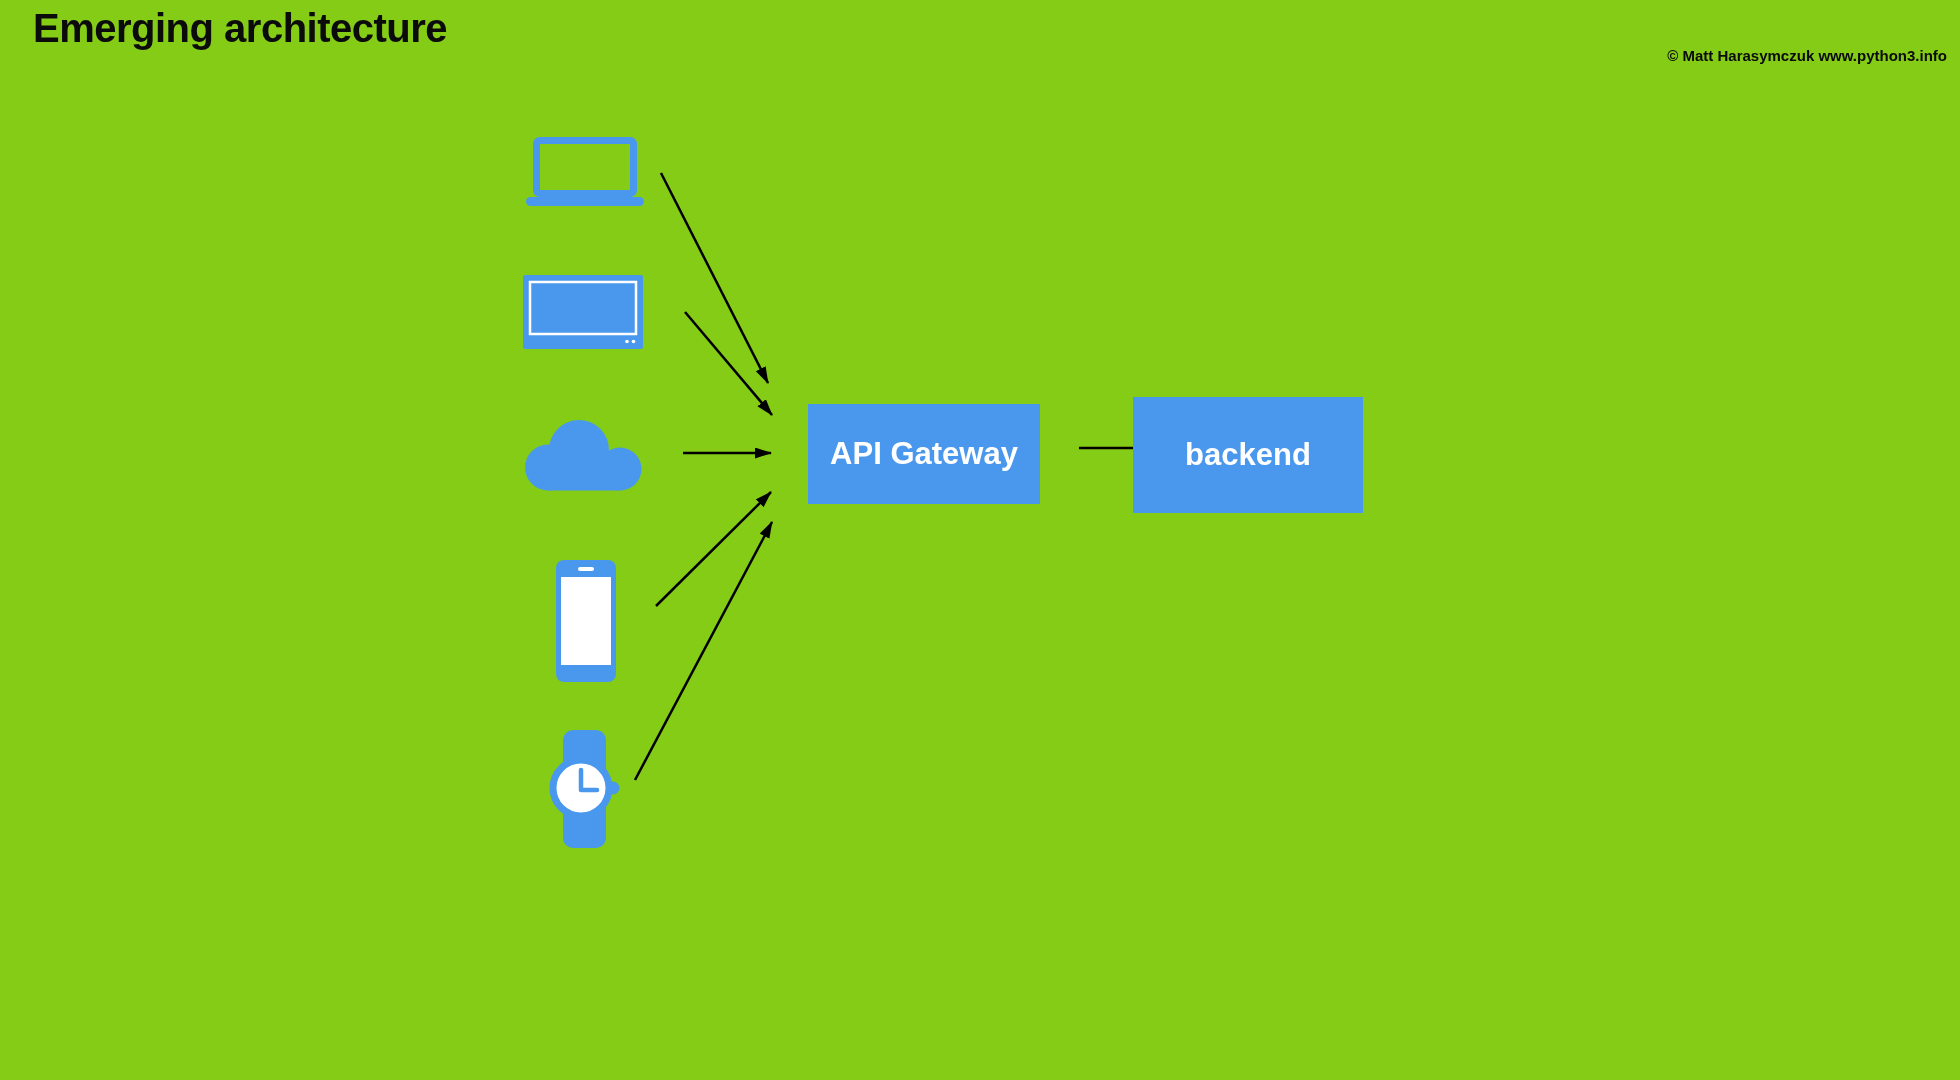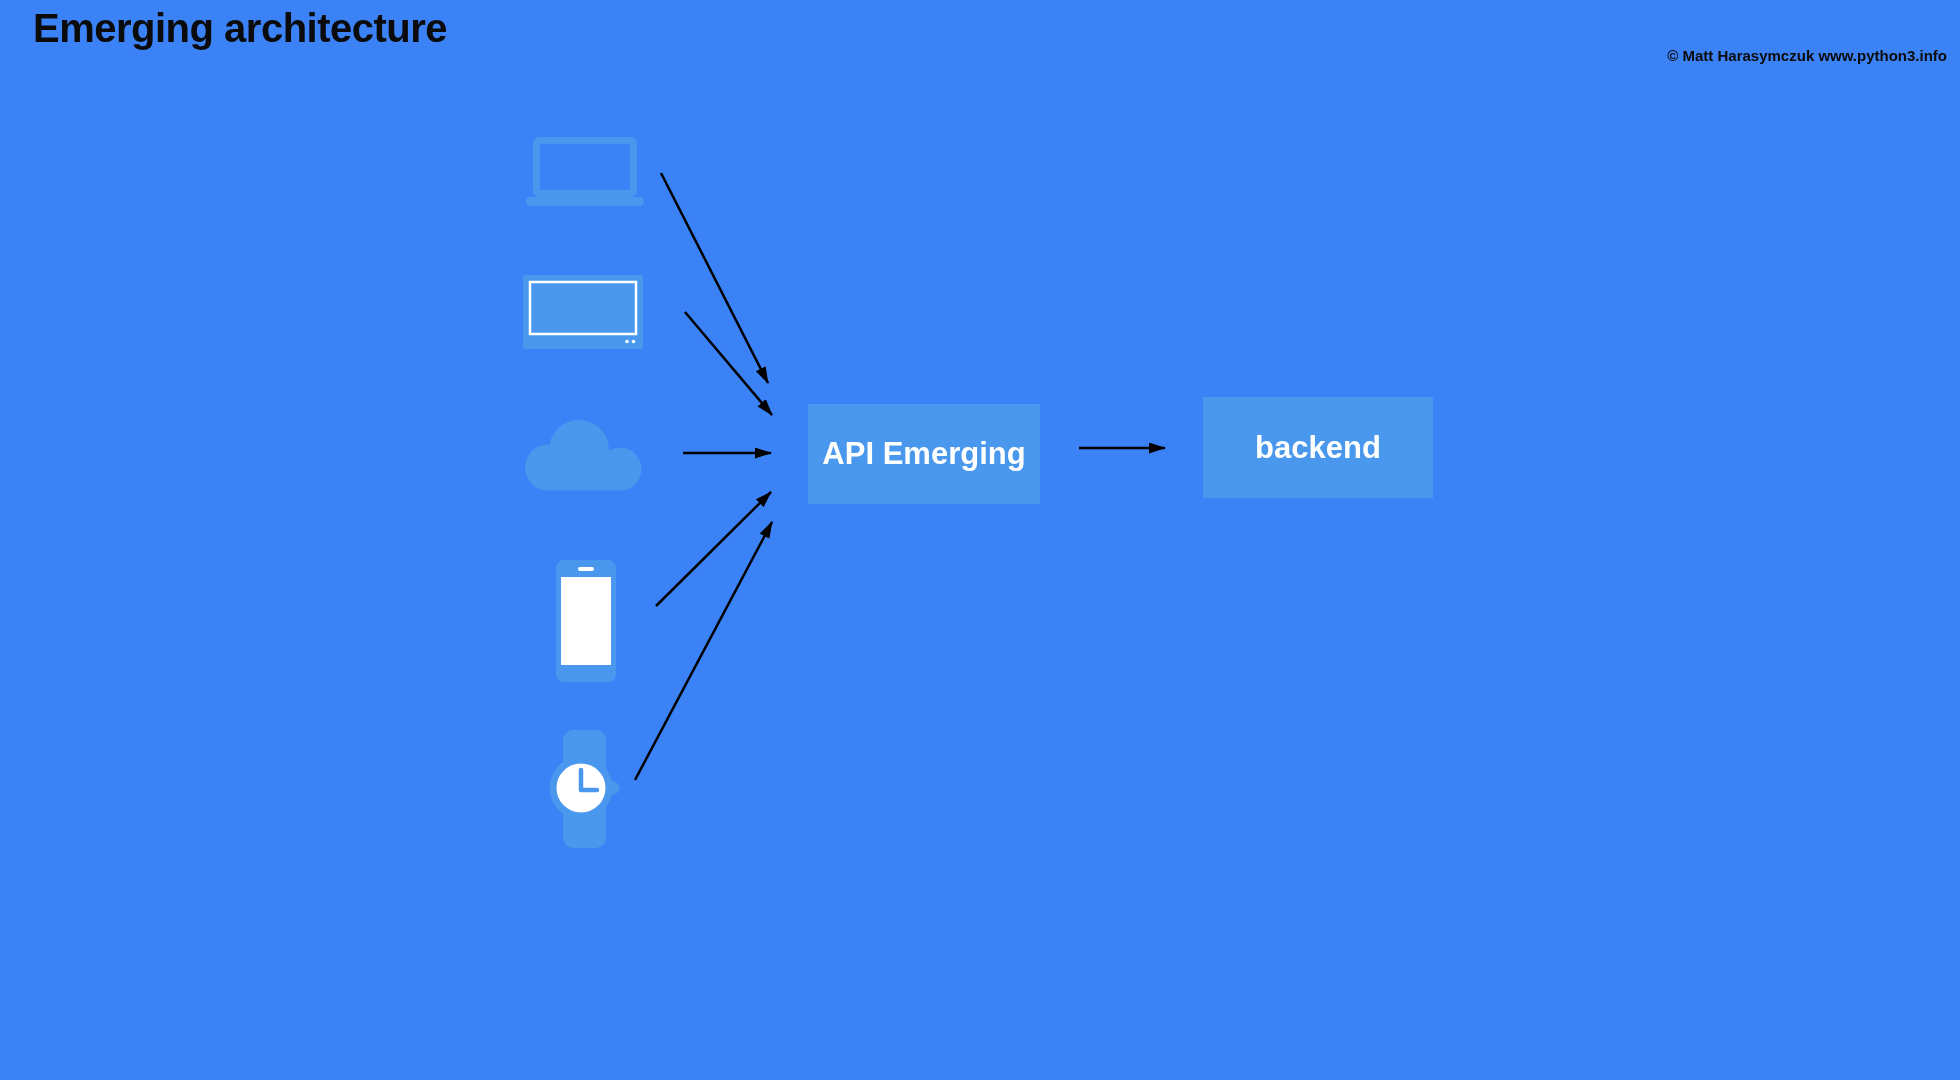--- a/index.html
+++ b/index.html
@@ -4,21 +4,21 @@
 <style>
   :root {
     --accent: #4A98EE;
     --arrow: #000000;
     --boxtext: #FFFFFF;
   }
   * { margin: 0; padding: 0; box-sizing: border-box; }
   html, body { width: 1960px; height: 1080px; background: #FFFFFF; overflow: hidden; }
   body { font-family: "Liberation Sans", "DejaVu Sans", sans-serif; position: relative; }
 
-  .slide { position: absolute; inset: 0; background: #3b82f6; padding-left: 12px; }
+  .slide { position: absolute; inset: 0; background: #84cc16; padding-left: 12px; }
 
   .slide-title {
     position: absolute;
     left: 33px;
     top: 6px;
     font-size: 40px;
     font-weight: bold;
     color: #0B0B0B;
     letter-spacing: -0.5px;
     white-space: nowrap;
@@ -54,21 +54,21 @@
     background: var(--accent);
     color: var(--boxtext);
     display: flex;
     align-items: center;
     justify-content: center;
     font-weight: bold;
     font-size: 31px;
     letter-spacing: 0px;
   }
   .box-api-gateway { left: 808px; top: 404px; width: 232px; height: 100px; }
-  .box-backend     { left: 1203px; top: 397px; width: 230px; height: 101px; }
+  .box-backend     { left: 1133px; top: 397px; width: 230px; height: 116px; }
 </style>
 </head>
 <body>
 
 <div class="slide">
 
   <h1 class="slide-title">Emerging architecture</h1>
 
   <div class="copyright">© Matt Harasymczuk www.python3.info</div>
 
@@ -126,20 +126,20 @@
   <div class="icon icon-smartwatch">
     <svg width="71" height="118" viewBox="0 0 71 118">
       <rect x="14" y="0" width="43" height="118" rx="10" fill="var(--accent)"></rect>
       <circle cx="64" cy="58" r="6.5" fill="var(--accent)"></circle>
       <circle cx="32" cy="58" r="28" fill="#FFFFFF" stroke="var(--accent)" stroke-width="7"></circle>
       <path d="M 32 40 L 32 60 L 48 60" fill="none" stroke="var(--accent)" stroke-width="4.5" stroke-linecap="round" stroke-linejoin="round"></path>
     </svg>
   </div>
 
   <div class="node-box box-api-gateway">
-    <span>API Emerging</span>
+    <span>API Gateway</span>
   </div>
 
   <div class="node-box box-backend">
     <span>backend</span>
   </div>
 
 </div>
 
 </body></html>

